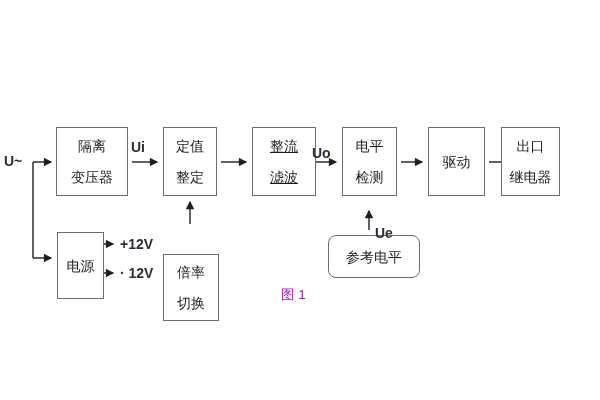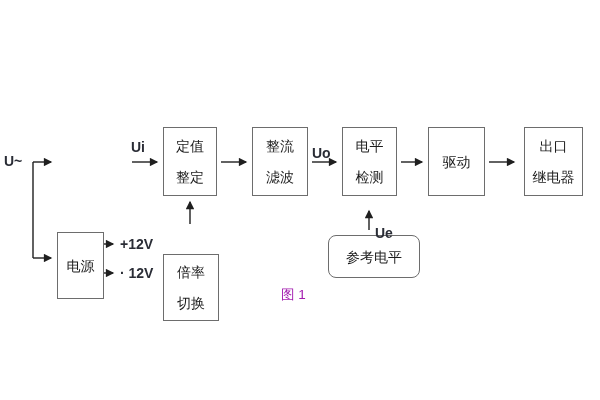--- a/index.html
+++ b/index.html
@@ -31,24 +31,24 @@
     justify-content: center;
     gap: 17px;
     font-size: 14px;
     line-height: 14px;
     color: #1c1c1c;
     white-space: nowrap;
   }
   
   .b-iso    { left: 56px;  top: 127px; width: 72px; height: 69px; }
   .b-set    { left: 163px; top: 127px; width: 54px; height: 69px; text-align: center; }
-  .b-rect   { left: 252px; top: 127px; width: 56px; height: 69px; }
+  .b-rect   { left: 252px; top: 127px; width: 64px; height: 69px; text-decoration: underline; }
   .b-level  { left: 342px; top: 127px; width: 55px; height: 69px; }
   .b-drive  { left: 428px; top: 127px; width: 57px; height: 69px; }
-  .b-relay  { left: 524px; top: 127px; width: 59px; height: 69px; }
+  .b-relay  { left: 501px; top: 127px; width: 59px; height: 69px; }
   
   .b-power  { left: 57px;  top: 232px; width: 47px; height: 67px; }
   .b-ratio  { left: 163px; top: 224px; width: 56px; height: 67px; margin-top: 30px; }
   .b-ref    { left: 328px; top: 235px; width: 92px; height: 43px; border-radius: 8px; }
 
   .sig-label {
     position: absolute;
     font-size: 14px;
     font-weight: bold;
     color: #2a2d36;
@@ -96,20 +96,24 @@
 
       <line x1="190" y1="224" x2="190" y2="202" marker-end="url(#ah)"></line>
 
       <line x1="369" y1="230" x2="369" y2="211" marker-end="url(#ah)"></line>
 
       <line x1="104" y1="244" x2="113" y2="244" marker-end="url(#ah)"></line>
       <line x1="104" y1="273" x2="113" y2="273" marker-end="url(#ah)"></line>
     </g>
   </svg>
 
+  <div class="block b-iso">
+    <span>隔离</span>
+    <span>变压器</span>
+  </div>
 
   <div class="block b-set">
     <span>定值</span>
     <span>整定</span>
   </div>
 
   <div class="block b-rect">
     <span>整流</span>
     <span>滤波</span>
   </div>

